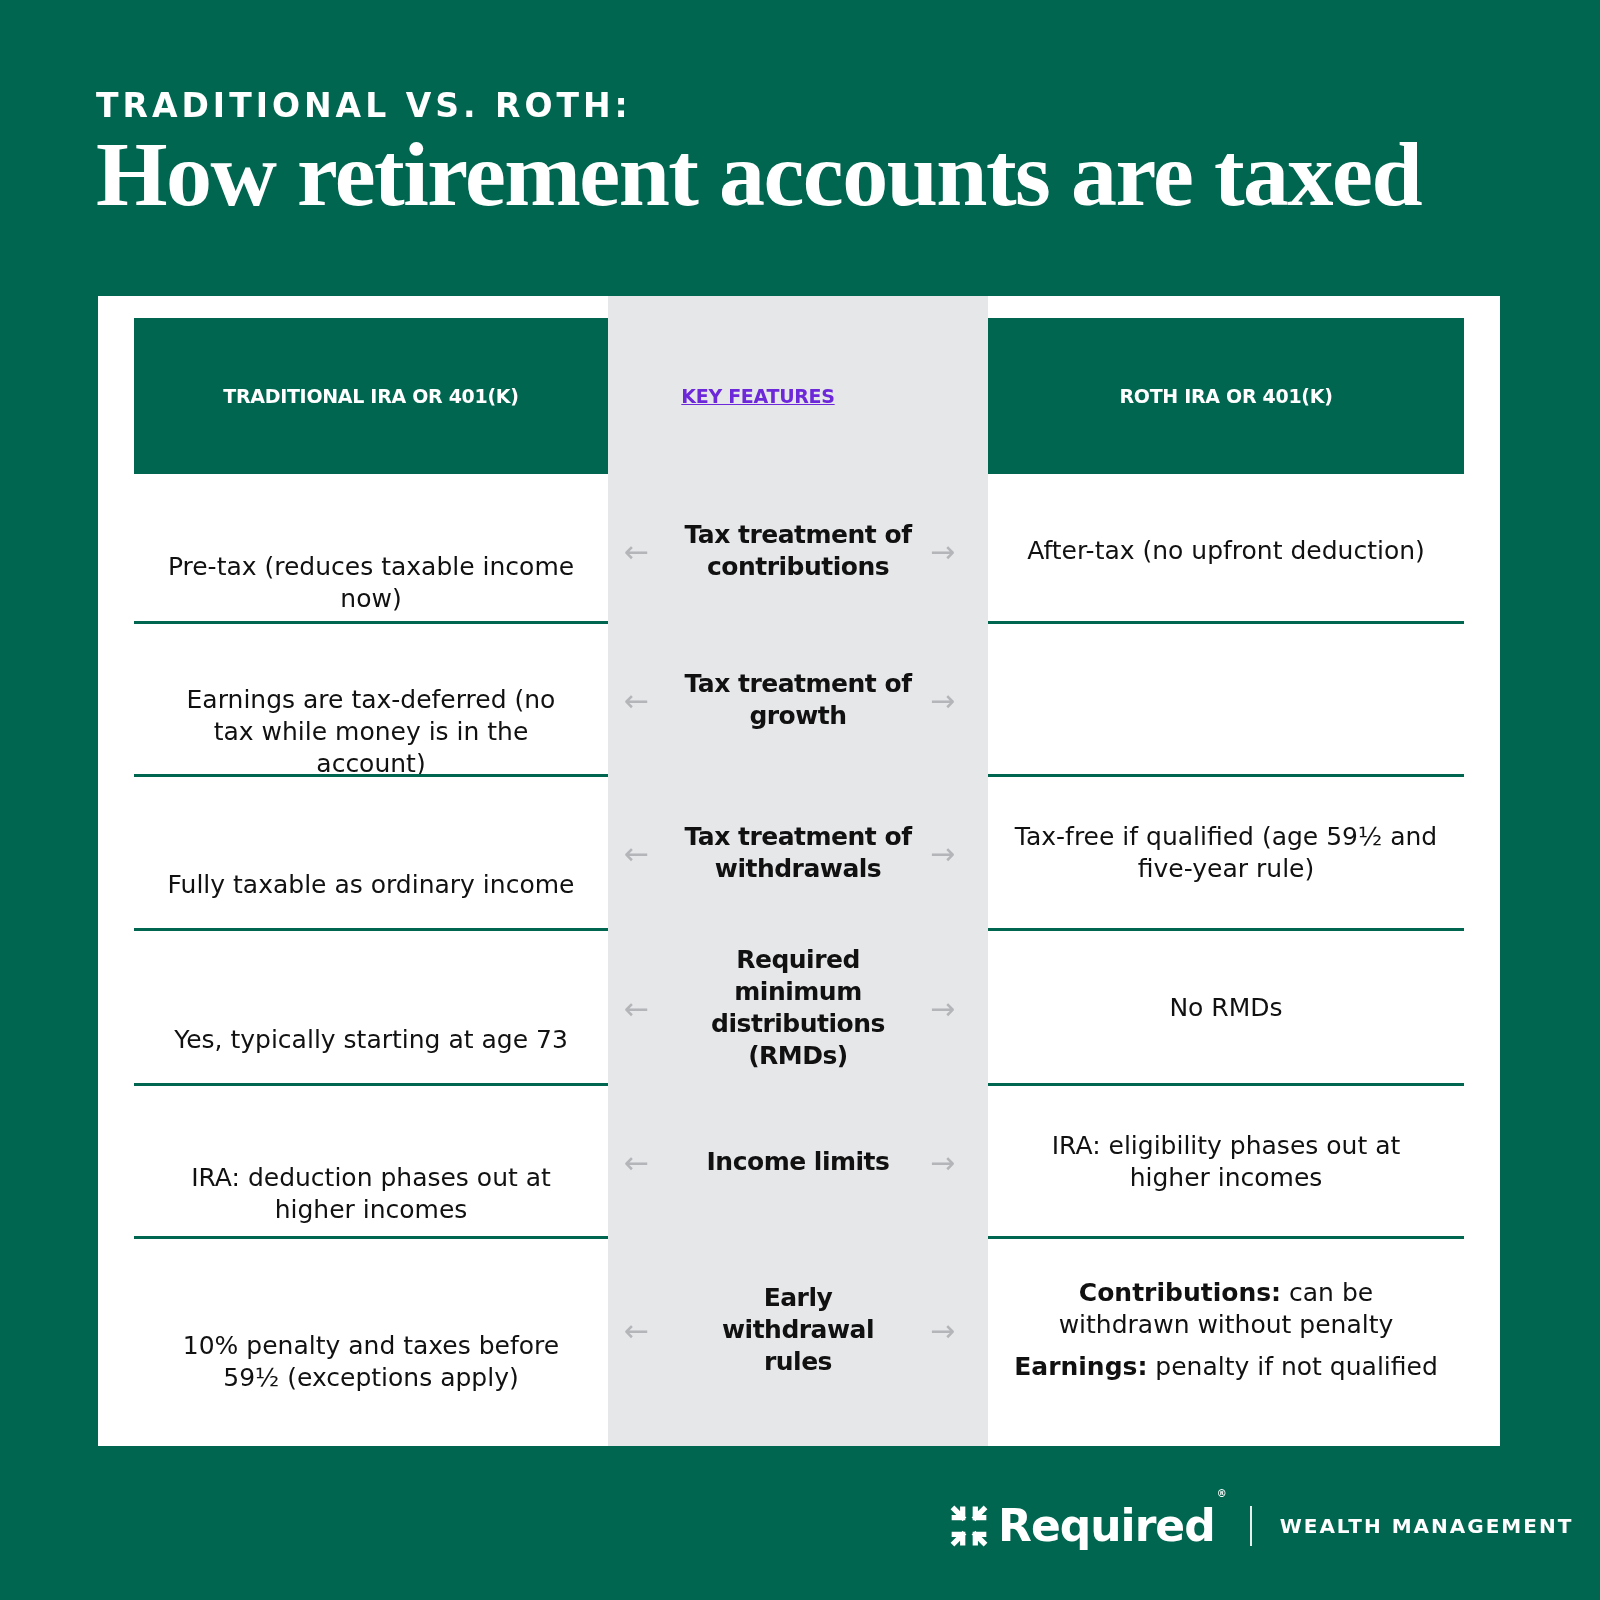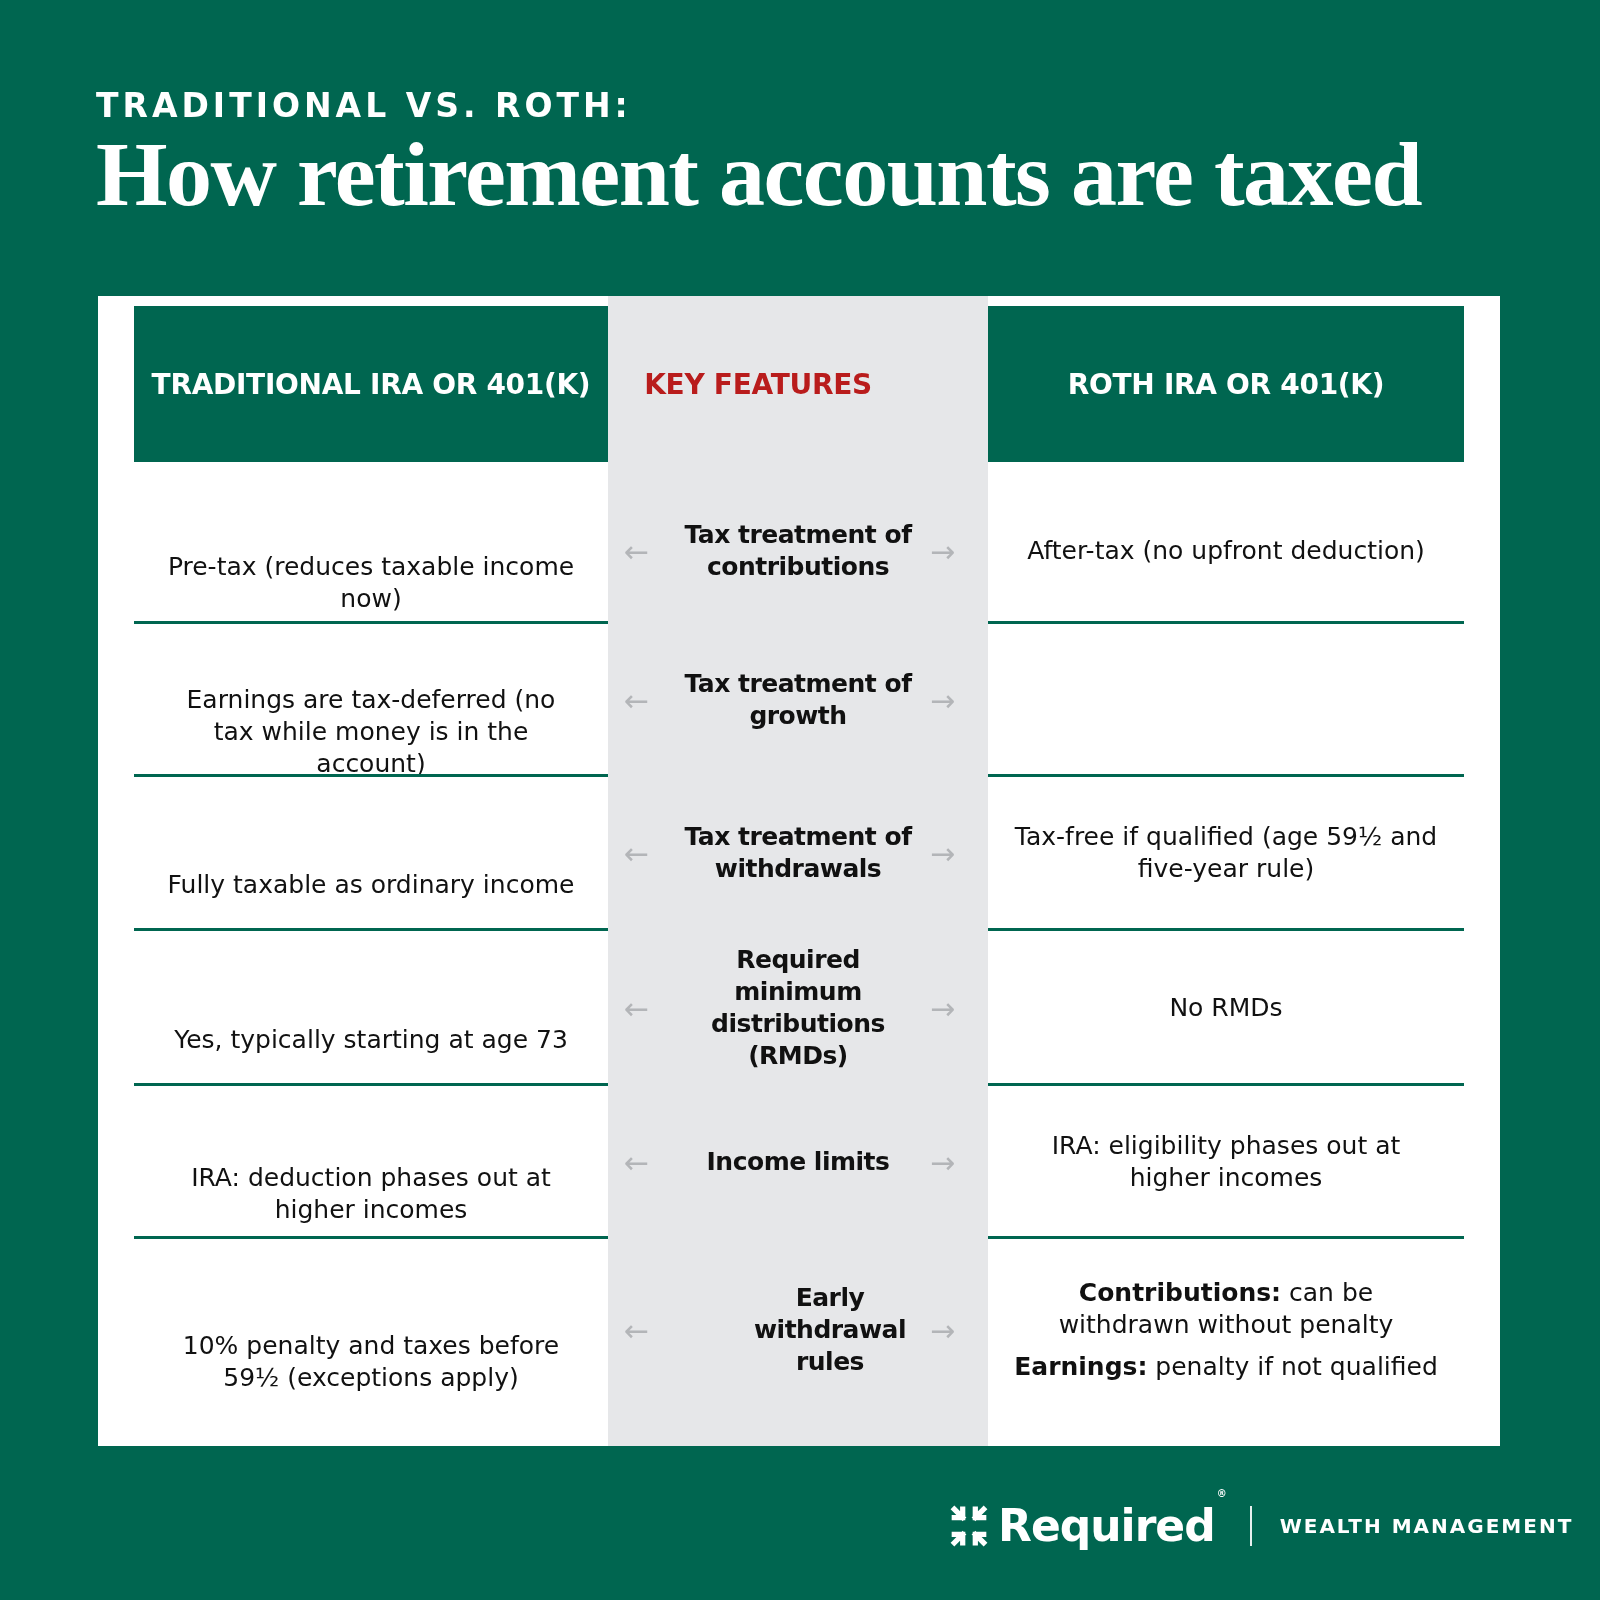--- a/index.html
+++ b/index.html
@@ -23,27 +23,27 @@
   }
   .card {
     position: absolute; left: 98px; top: 296px;
     width: 1402px; height: 1150px; background: #ffffff;
   }
   .mid-band {
     position: absolute; left: 510px; top: 0; width: 380px; height: 100%;
     background: #e6e7e9;
   }
   .head-cell {
-    position: absolute; top: 10px; height: 156px;
+    position: absolute; top: 22px; height: 156px;
     display: flex; align-items: center; justify-content: center;
-    font-family: "DejaVu Sans", sans-serif; font-weight: bold; font-size: 28px;
+    font-family: "DejaVu Sans", sans-serif; font-weight: bold; font-size: 19px;
     text-align: left; letter-spacing: -0.3px;
   }
   .head-left { left: 36px; width: 474px; background: #006650; color: #fff; }
-  .head-mid { left: 510px; width: 300px; color: #b91c1c; }
+  .head-mid { left: 510px; width: 300px; color: #6d28d9; text-decoration: underline; }
   .head-right { left: 890px; width: 476px; background: #006650; color: #fff; }
 
   .row {
     position: absolute; left: 36px; width: 1330px;
   }
   .cell {
     position: absolute; top: 0; height: 100%;
     display: flex; align-items: center; justify-content: center; flex-direction: column;
     text-align: center; font-family: "DejaVu Sans", sans-serif;
     color: #111; font-size: 25px; line-height: 32px;
@@ -133,21 +133,21 @@
     <div class="cell c-right">IRA: eligibility phases out at higher incomes</div>
     <div class="cell c-mid">Income limits</div>
     <span class="arrow arrow-left">←</span>
     <span class="arrow arrow-right">→</span>
     <div class="divider d-left" style="bottom:-2px;"></div>
     <div class="divider d-right" style="bottom:-2px;"></div>
   </div>
 
   <div class="row" style="top:943px;height:181px;">
     <div class="cell c-left">10% penalty and taxes before 59½ (exceptions apply)</div>
-    <div class="cell c-mid" style="padding:0 110px;margin-left:32px;">Early withdrawal rules</div>
+    <div class="cell c-mid" style="padding:0 110px;">Early withdrawal rules</div>
     <div class="cell c-right">
       <span class="sub-line"><span class="bold">Contributions:</span><span> can be withdrawn without penalty</span></span>
       <span class="sub-line"><span class="bold">Earnings:</span><span> penalty if not qualified</span></span>
     </div>
     <span class="arrow arrow-left">←</span>
     <span class="arrow arrow-right">→</span>
   </div>
 </div>
 
 <div class="footer-logo">

